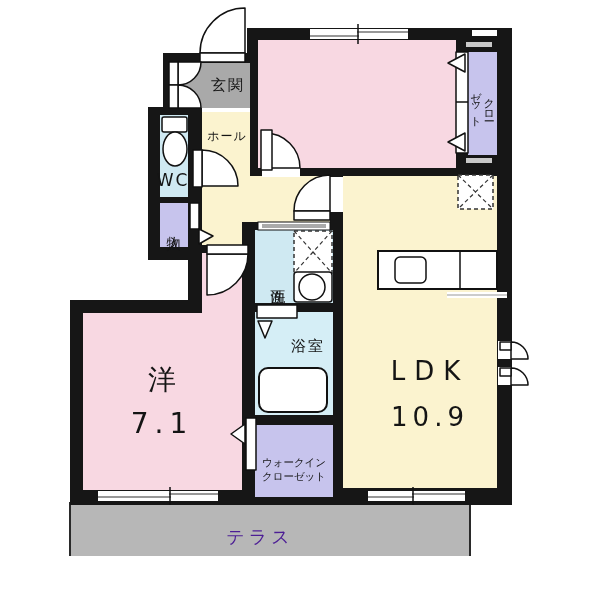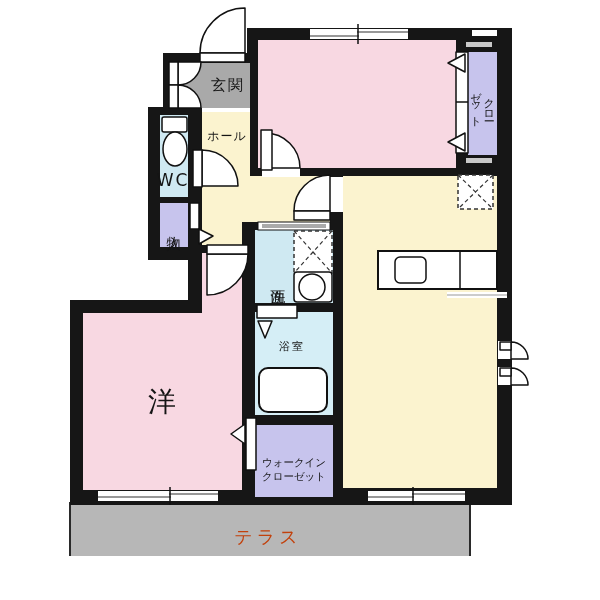--- a/index.html
+++ b/index.html
@@ -142,17 +142,18 @@
     <rect x="500" y="368" width="11" height="8"></rect>
   </g>
 </svg>
 
 <div class="lbl" style="left:228px;top:86px;font-size:15px;letter-spacing:2px">玄関</div>
 <div class="lbl" style="left:227px;top:137px;font-size:12px;letter-spacing:1px">ホール</div>
 <div class="lbl" style="left:173px;top:181px;font-size:17px;letter-spacing:2px">WC</div>
 <div class="lbl v" style="left:174px;top:225px;font-size:14px">物入</div>
 <div class="lbl v" style="left:482px;top:103px;font-size:11px;line-height:1.2"><span>クロー</span><br><span>ゼット</span></div>
 <div class="lbl v" style="left:277px;top:278px;font-size:15px">洗面</div>
-<div class="lbl" style="left:292px;top:347px;font-size:11px;letter-spacing:2px">浴室</div>
+<div class="lbl" style="left:308px;top:347px;font-size:15px;letter-spacing:2px">浴室</div>
 <div class="lbl" style="left:294px;top:469px;font-size:10.5px;line-height:1.35"><span>ウォークイン</span><br><span>クローゼット</span></div>
-<div class="lbl" style="left:162px;top:402px;font-size:28px;line-height:44px"><span>洋</span><br></div>
-<div class="lbl" style="left:268px;top:537px;font-size:18px;letter-spacing:4px;color:#c2410c">テラス</div>
+<div class="lbl" style="left:162px;top:402px;font-size:28px;line-height:44px"><span>洋</span><br><span style="letter-spacing:6px">7.1</span></div>
+<div class="lbl" style="left:430px;top:394px;font-size:26px;line-height:46px"><span style="letter-spacing:9px">LDK</span><br><span style="letter-spacing:5px">10.9</span></div>
+<div class="lbl" style="left:260px;top:537px;font-size:18px;letter-spacing:4px;color:#4c1d95">テラス</div>
 </div>
 
 </body></html>

